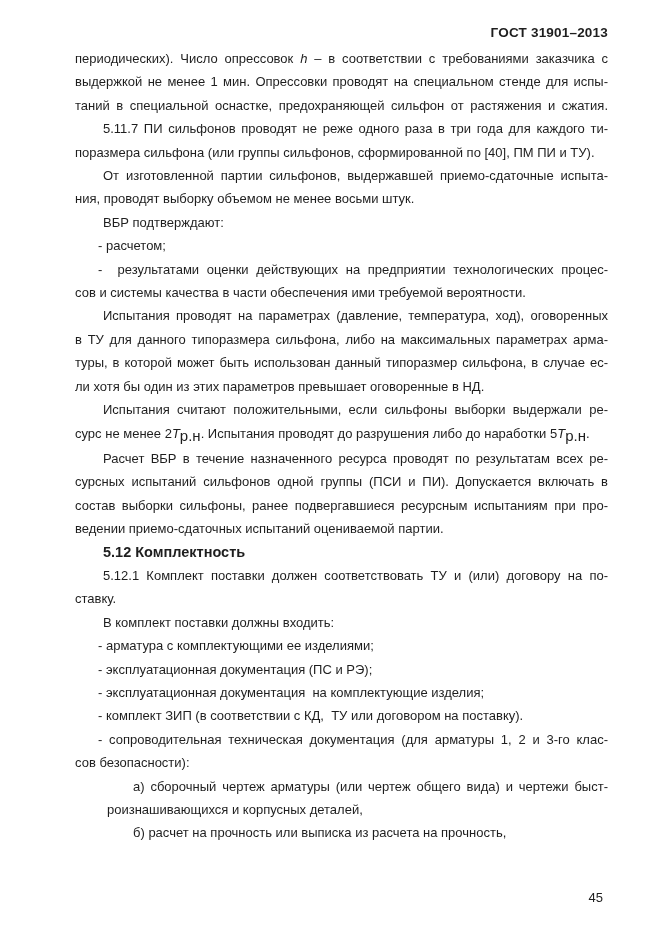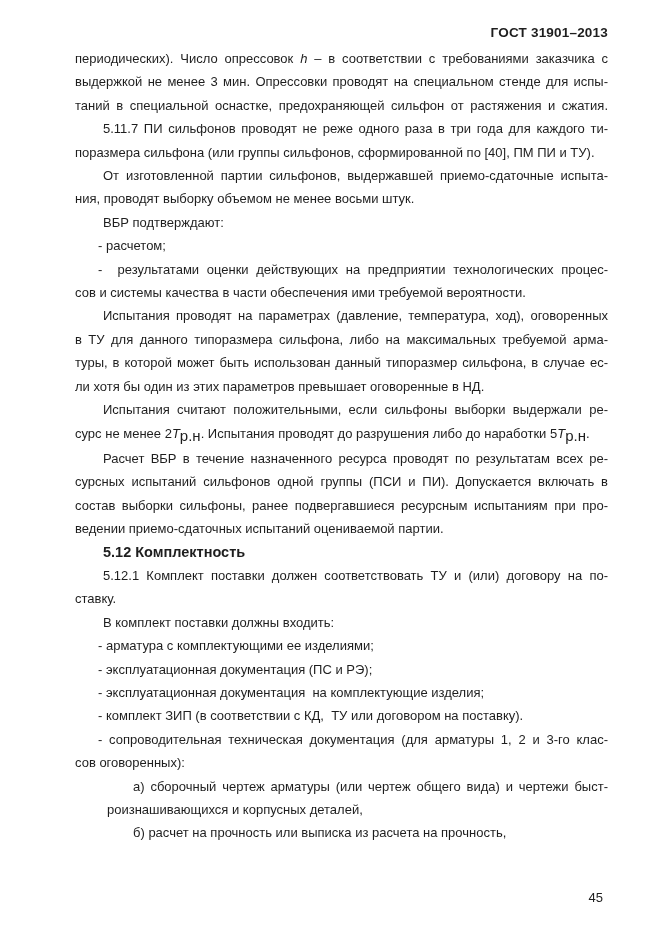--- a/index.html
+++ b/index.html
@@ -68,49 +68,49 @@
   }
 </style>
 </head>
 <body>
 
 <div class="page">
   <div class="header">ГОСТ 31901–2013</div>
 
   <div class="doc-body">
       <div class="line ind-flush j">периодических). Число опрессовок <span class="seg-i">h</span> – в соответствии с требованиями заказчика с</div>
-      <div class="line ind-flush j">выдержкой не менее 3 мин. Опрессовки проводят на специальном стенде для испы-</div>
+      <div class="line ind-flush j">выдержкой не менее 1 мин. Опрессовки проводят на специальном стенде для испы-</div>
       <div class="line ind-flush j">таний в специальной оснастке, предохраняющей сильфон от растяжения и сжатия.</div>
       <div class="line ind-para j">5.11.7 ПИ сильфонов проводят не реже одного раза в три года для каждого ти-</div>
       <div class="line ind-flush">поразмера сильфона (или группы сильфонов, сформированной по [40], ПМ ПИ и ТУ).</div>
       <div class="line ind-para j">От изготовленной партии сильфонов, выдержавшей приемо-сдаточные испыта-</div>
       <div class="line ind-flush">ния, проводят выборку объемом не менее восьми штук.</div>
       <div class="line ind-para">ВБР подтверждают:</div>
       <div class="line ind-dash">- расчетом;</div>
       <div class="line ind-dash j">- &nbsp;результатами оценки действующих на предприятии технологических процес-</div>
       <div class="line ind-flush">сов и системы качества в части обеспечения ими требуемой вероятности.</div>
       <div class="line ind-para j">Испытания проводят на параметрах (давление, температура, ход), оговоренных</div>
-      <div class="line ind-flush j">в ТУ для данного типоразмера сильфона, либо на максимальных требуемой арма-</div>
+      <div class="line ind-flush j">в ТУ для данного типоразмера сильфона, либо на максимальных параметрах арма-</div>
       <div class="line ind-flush j">туры, в которой может быть использован данный типоразмер сильфона, в случае ес-</div>
       <div class="line ind-flush">ли хотя бы один из этих параметров превышает оговоренные в НД.</div>
       <div class="line ind-para j">Испытания считают положительными, если сильфоны выборки выдержали ре-</div>
       <div class="line ind-flush">сурс не менее 2<span class="seg-i">Т</span><span class="seg-sub">р.н</span>. Испытания проводят до разрушения либо до наработки 5<span class="seg-i">Т</span><span class="seg-sub">р.н</span>.</div>
       <div class="line ind-para j">Расчет ВБР в течение назначенного ресурса проводят по результатам всех ре-</div>
       <div class="line ind-flush j">сурсных испытаний сильфонов одной группы (ПСИ и ПИ). Допускается включать в</div>
       <div class="line ind-flush j">состав выборки сильфоны, ранее подвергавшиеся ресурсным испытаниям при про-</div>
       <div class="line ind-flush">ведении приемо-сдаточных испытаний оцениваемой партии.</div>
       <div class="line ind-para heading">5.12 Комплектность</div>
       <div class="line ind-para j">5.12.1 Комплект поставки должен соответствовать ТУ и (или) договору на по-</div>
       <div class="line ind-flush">ставку.</div>
       <div class="line ind-para">В комплект поставки должны входить:</div>
       <div class="line ind-dash">- арматура с комплектующими ее изделиями;</div>
       <div class="line ind-dash">- эксплуатационная документация (ПС и РЭ);</div>
       <div class="line ind-dash">- эксплуатационная документация &nbsp;на комплектующие изделия;</div>
       <div class="line ind-dash">- комплект ЗИП (в соответствии с КД, &nbsp;ТУ или договором на поставку).</div>
       <div class="line ind-dash j">- сопроводительная техническая документация (для арматуры 1, 2 и 3-го клас-</div>
-      <div class="line ind-flush">сов оговоренных):</div>
+      <div class="line ind-flush">сов безопасности):</div>
       <div class="line ind-item j">а) сборочный чертеж арматуры (или чертеж общего вида) и чертежи быст-</div>
       <div class="line ind-itemcont">роизнашивающихся и корпусных деталей,</div>
       <div class="line ind-item">б) расчет на прочность или выписка из расчета на прочность,</div>
     </div>
 
   <div class="page-number">45</div>
 </div>
 
 </body></html>

